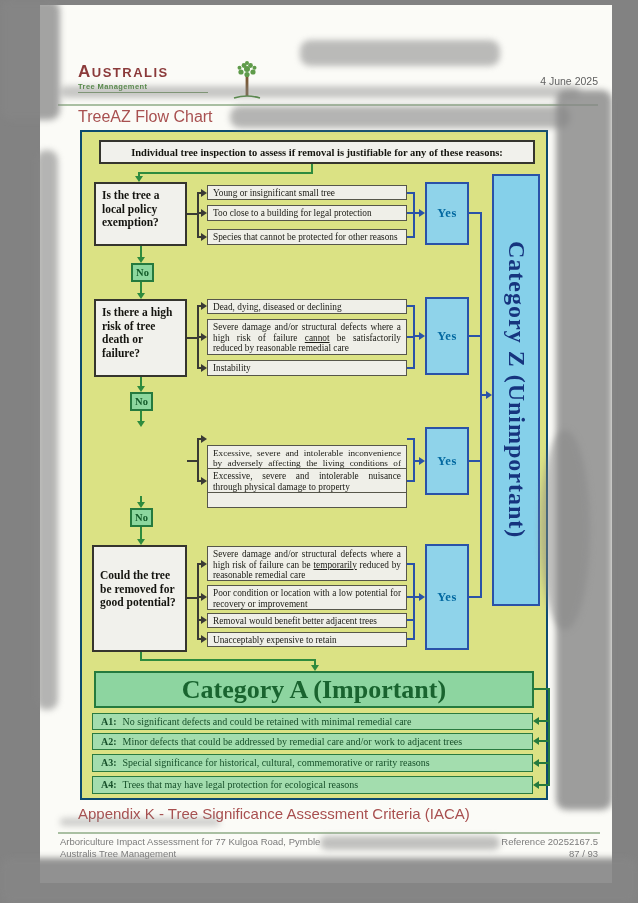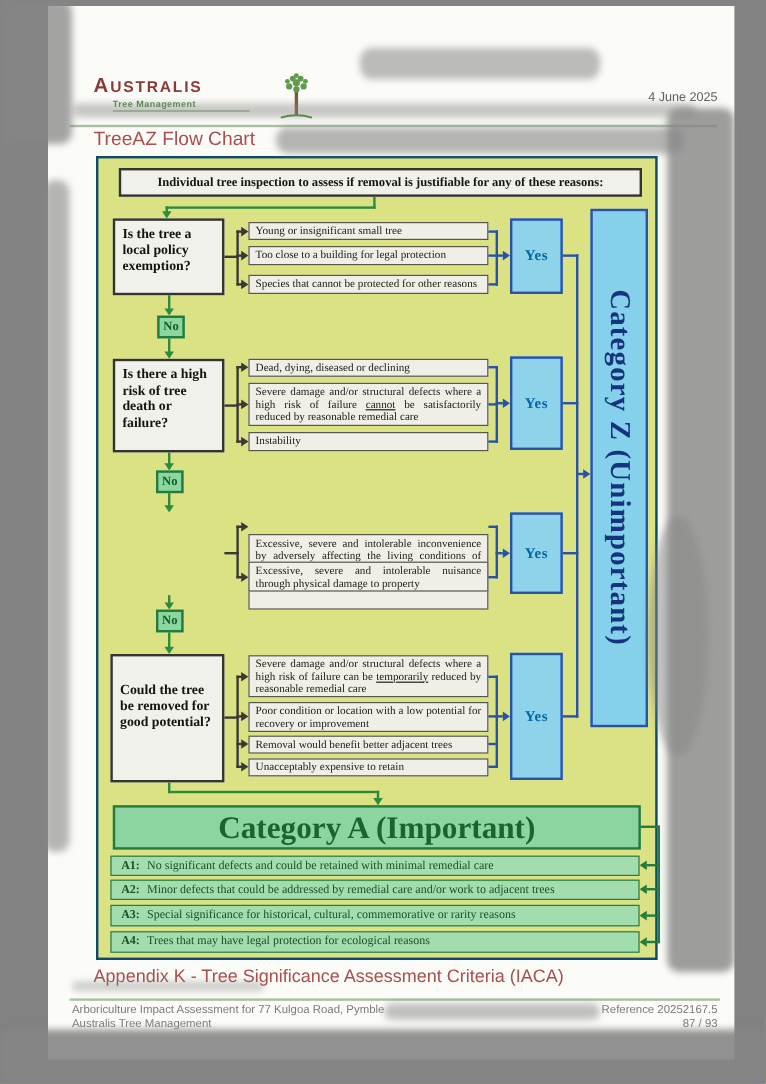--- a/index.html
+++ b/index.html
@@ -6,21 +6,21 @@
   .screen{position:relative;width:638px;height:903px;overflow:hidden;background:#828282;
           font-family:"Liberation Sans",sans-serif;}
   .page{position:absolute;left:40px;top:5px;width:572px;height:878px;background:#fbfbf7;}
   .abs{position:absolute;box-sizing:border-box;}
 
   
   .logo-title{display:block;font:bold 13px "Liberation Sans",sans-serif;color:#8b3a3a;
               letter-spacing:1.5px;text-transform:uppercase;}
   .logo-title::first-letter{font-size:17px;}
   .logo-sub{display:block;font:bold 7.5px "Liberation Sans",sans-serif;color:#4a8a3a;
-            letter-spacing:.4px;border-bottom:1px solid #7aa06a;padding-bottom:1px;margin-left:16px;}
+            letter-spacing:.4px;border-bottom:1px solid #7aa06a;padding-bottom:1px;}
   .hdr-date{font:10.5px "Liberation Sans",sans-serif;color:#5f5f5f;}
   .rule{background:#a9bfa2;}
   .page-title{font:16px "Liberation Sans",sans-serif;color:#a85050;}
   .appendix{font:15px "Liberation Sans",sans-serif;color:#a84f4f;}
   .foot{font:9.5px "Liberation Sans",sans-serif;color:#7b7b7b;line-height:1.25;}
 
   
   .chart{position:absolute;left:80px;top:130px;width:468px;height:670px;background:#dbe284;
          border:2px solid #0c4a6e;box-sizing:border-box;}
   .chart *{box-sizing:border-box;}

